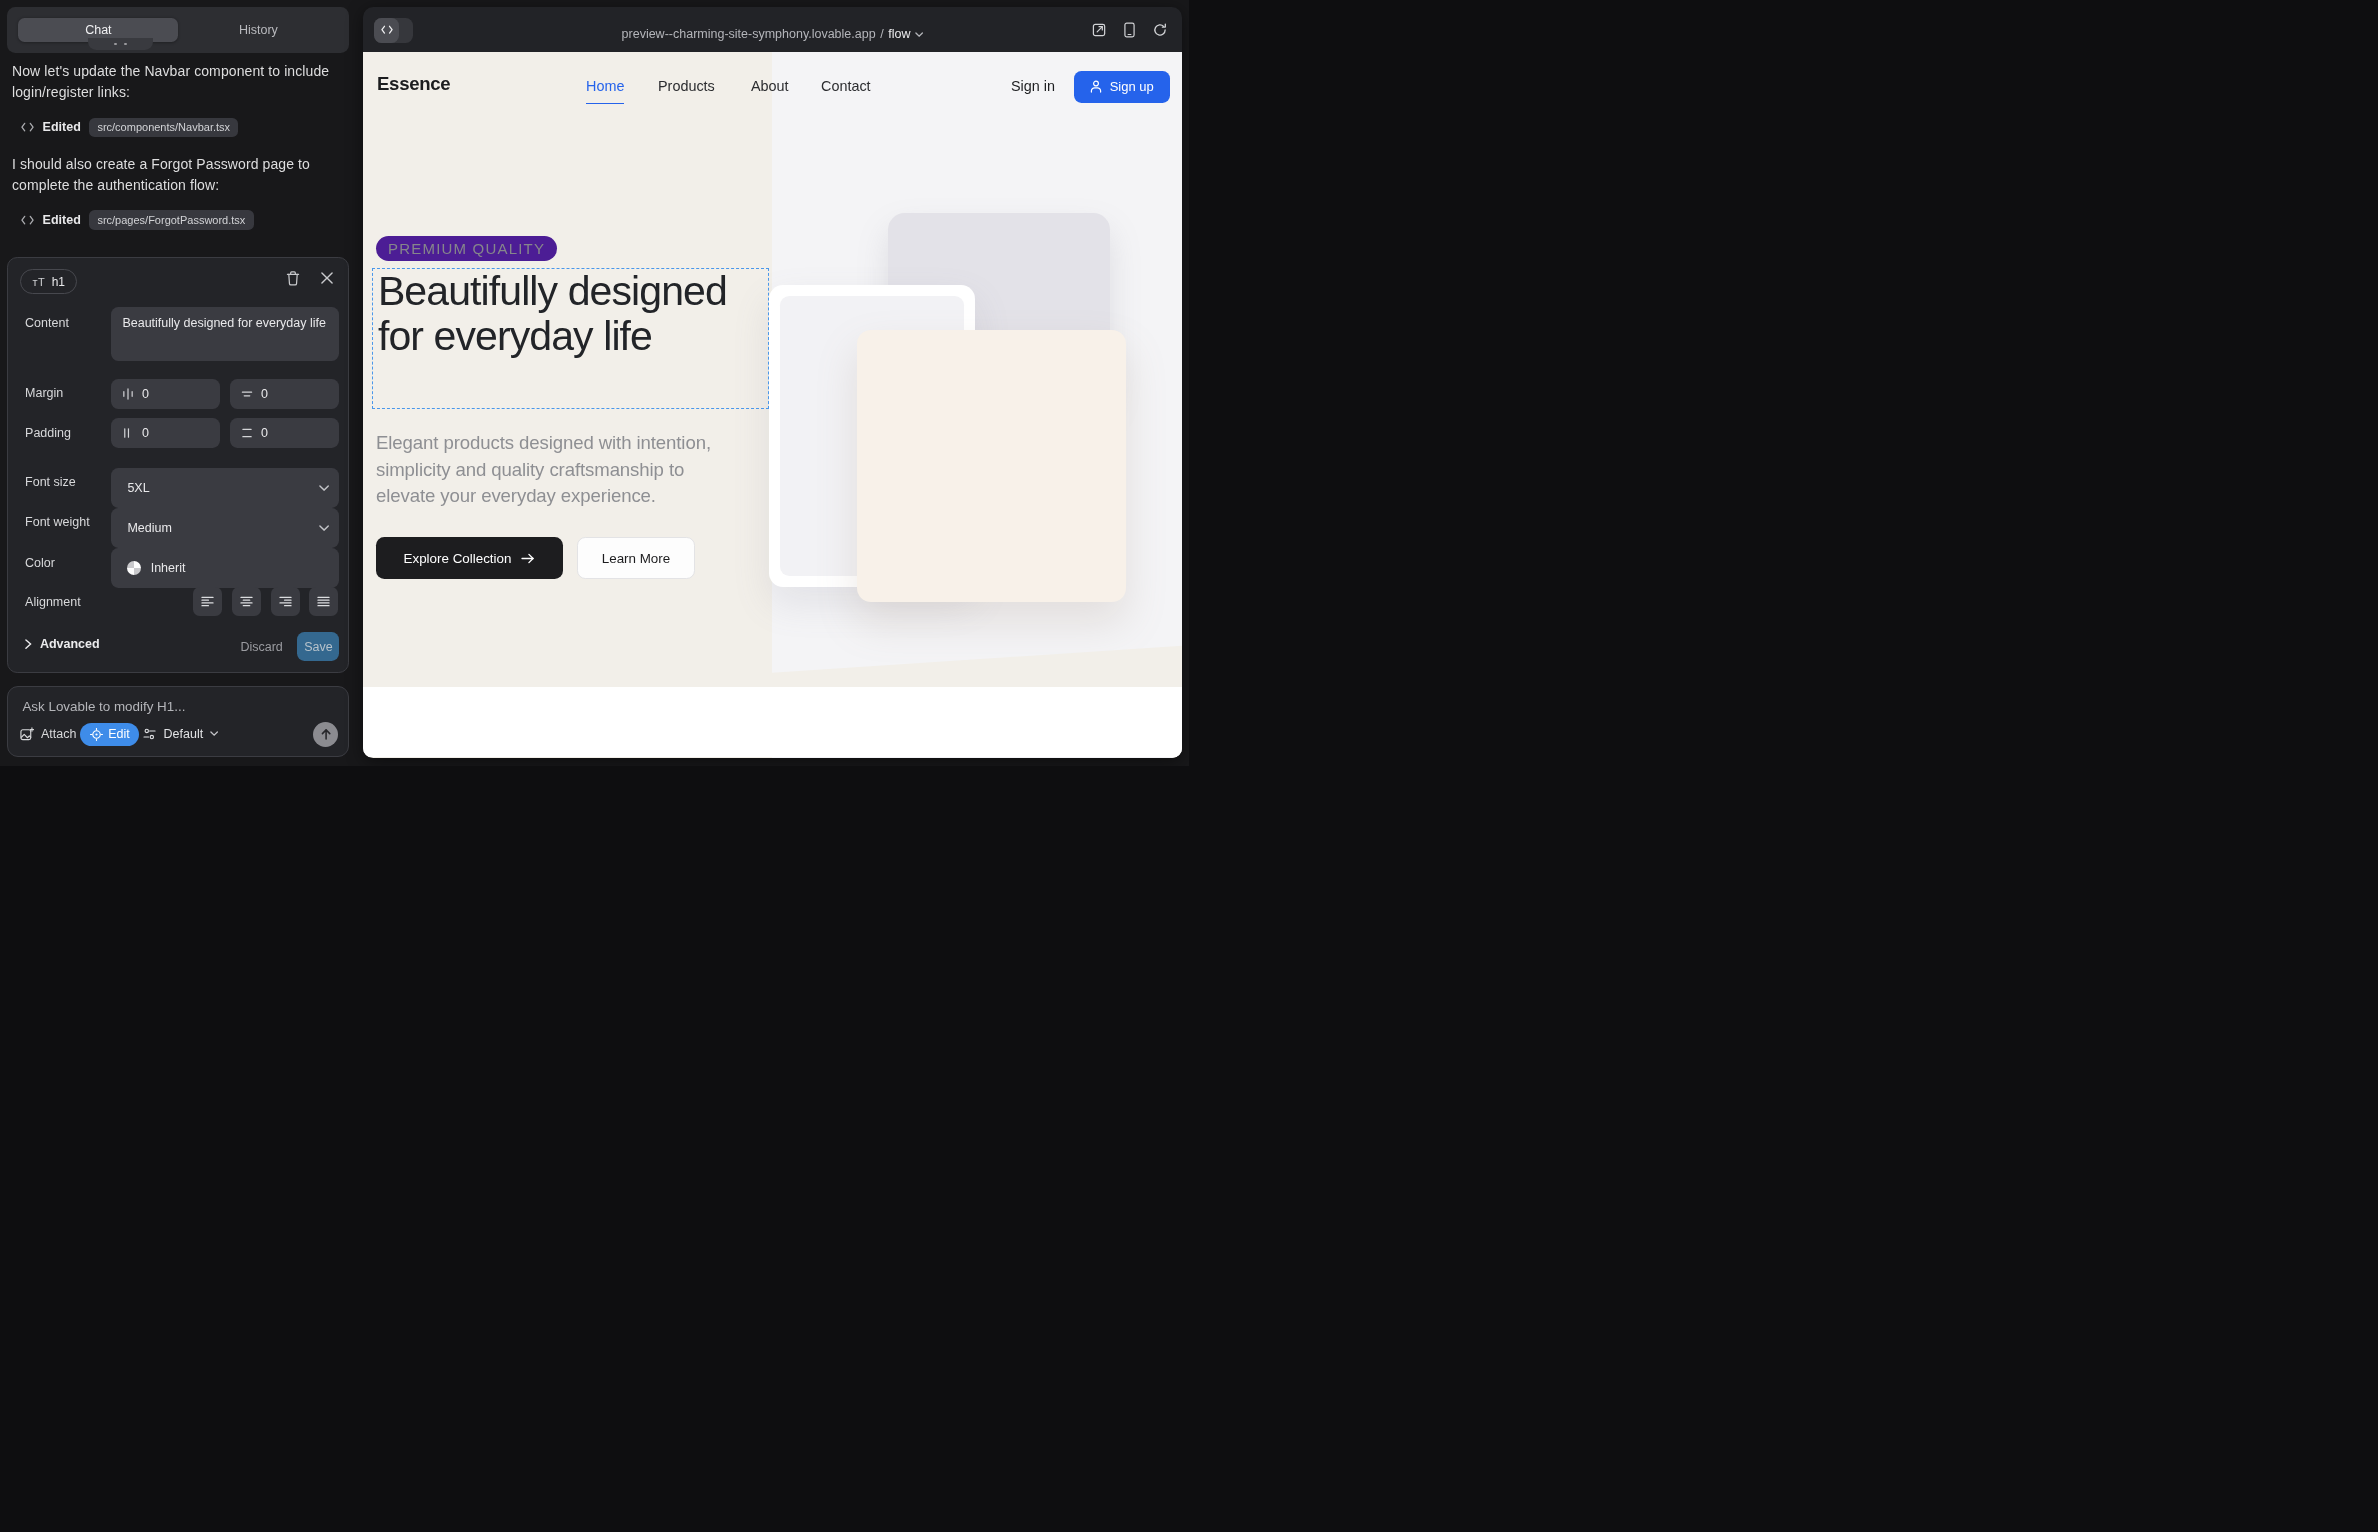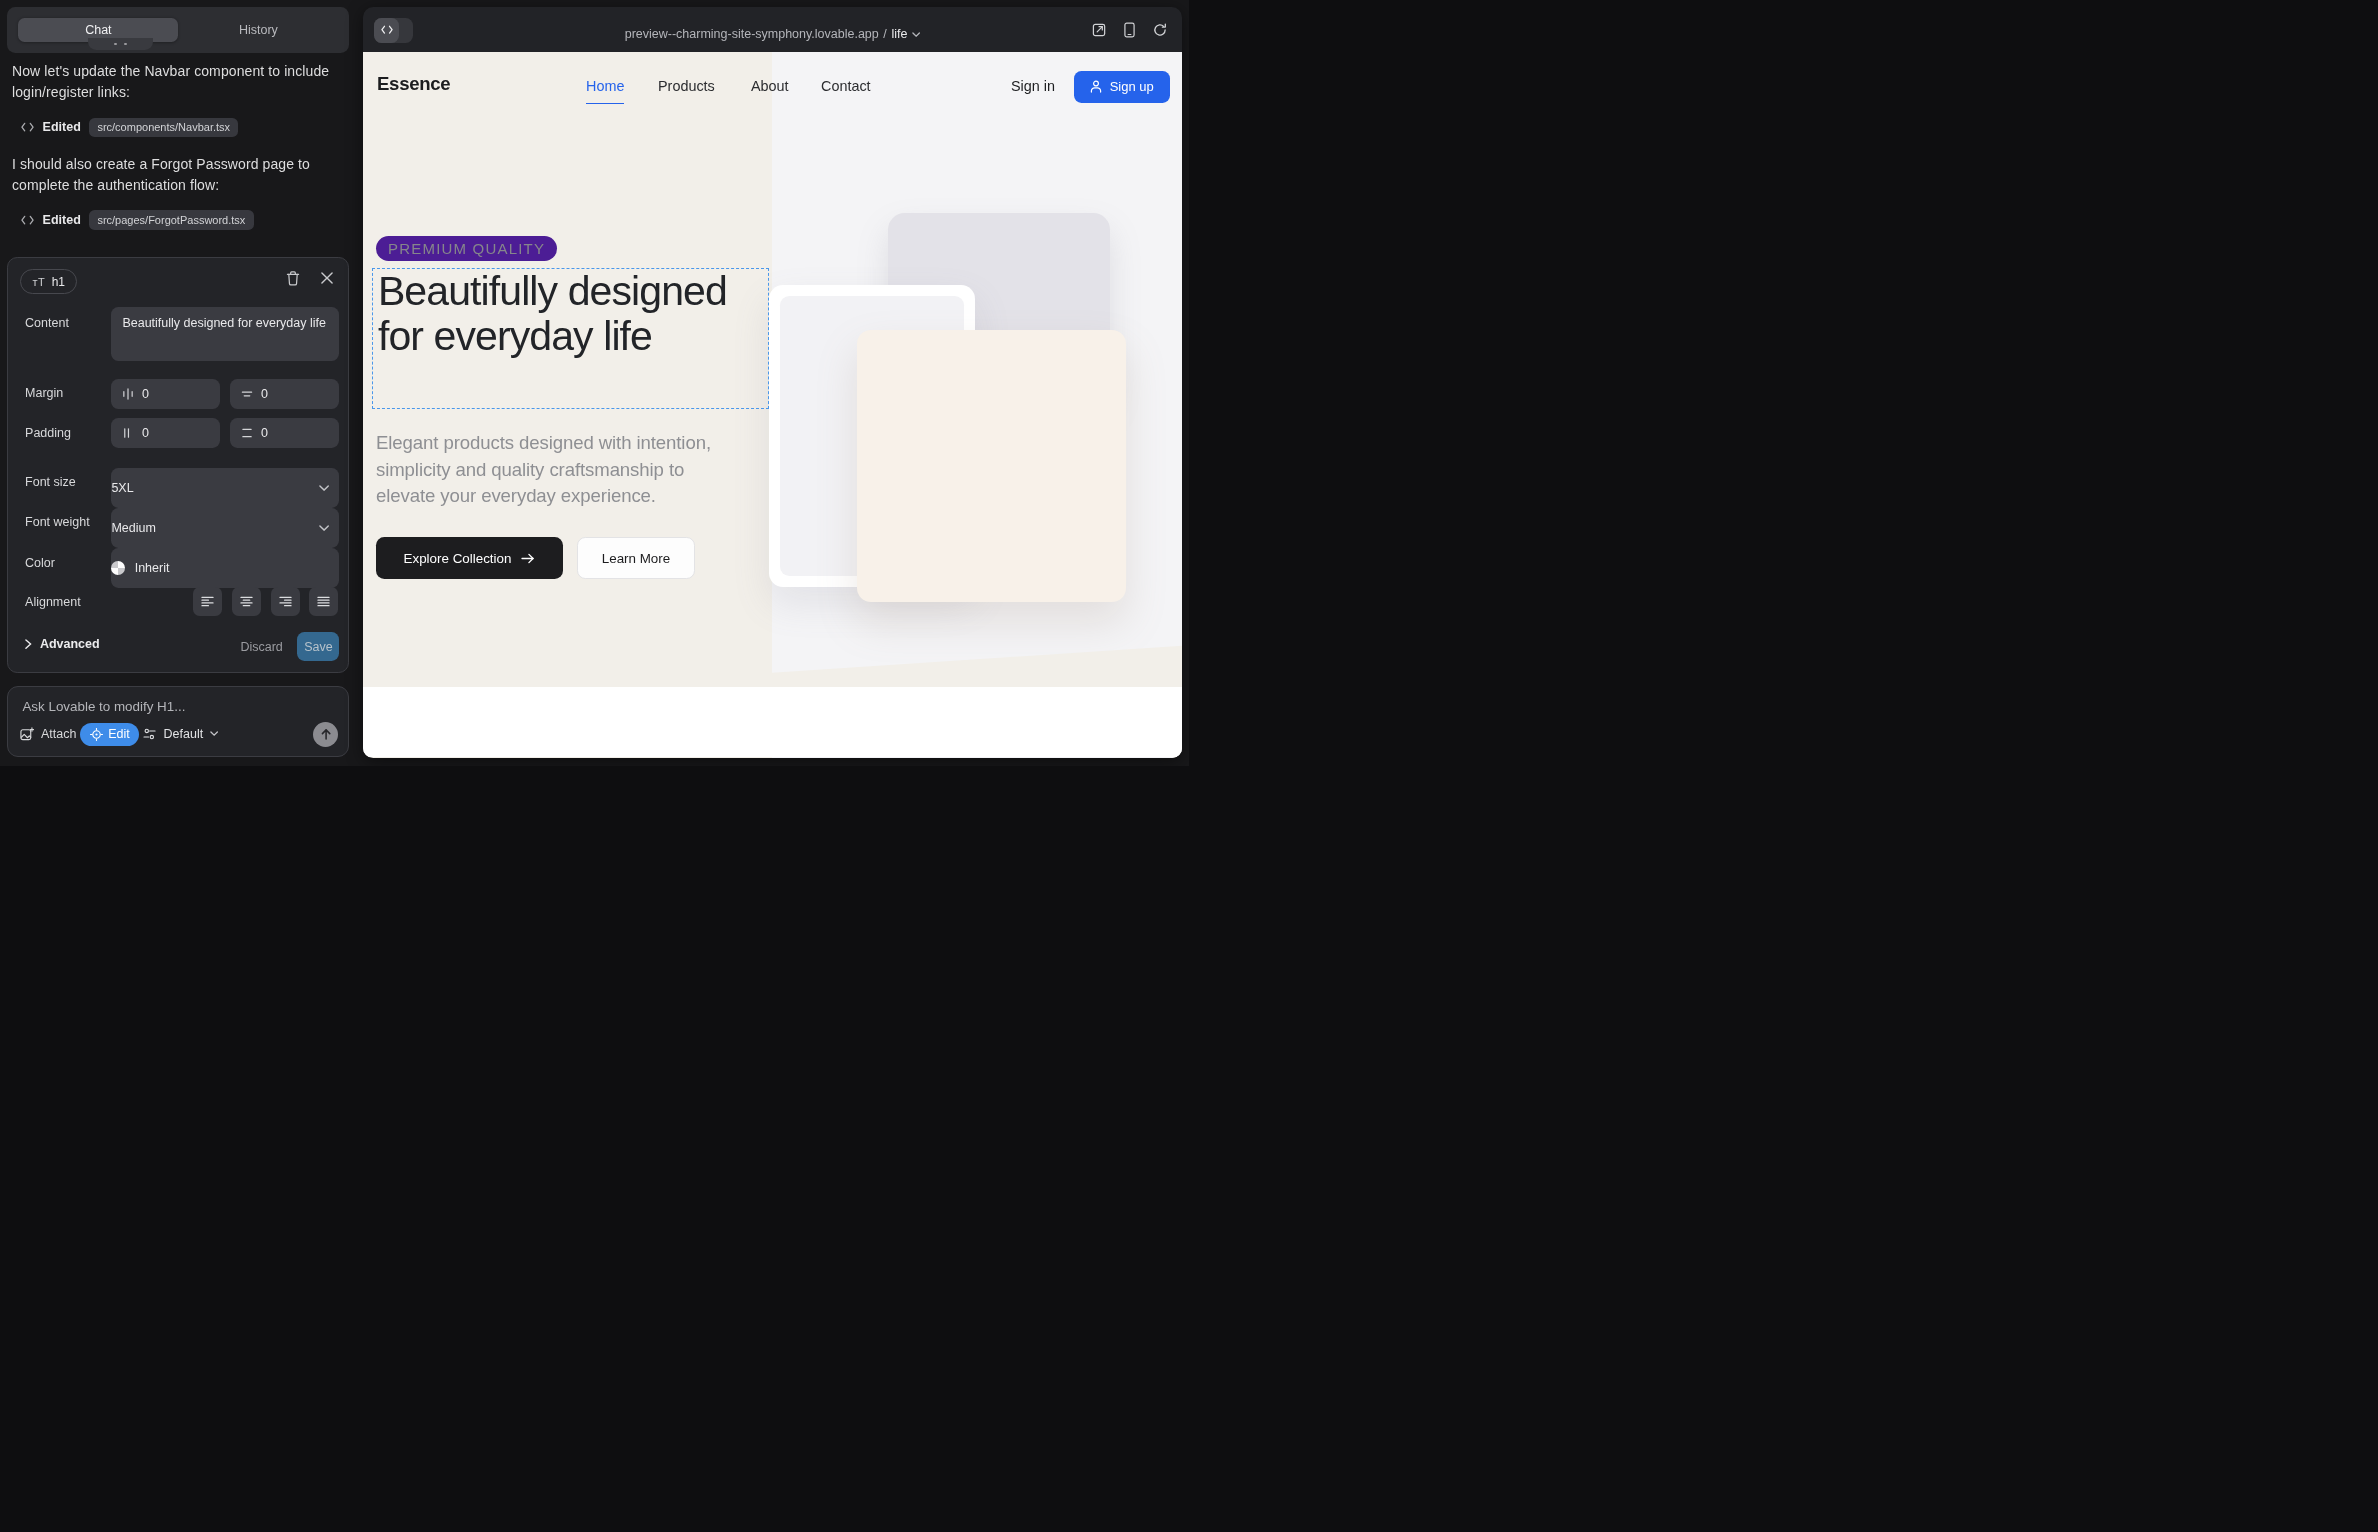--- a/index.html
+++ b/index.html
@@ -29,21 +29,21 @@
   .el-chip { position:absolute; left:12px; top:11px; height:25px; border:0.9px solid #47484e; border-radius:14px; display:flex; align-items:center; gap:6.5px; padding:0 11px; color:#e8e8ea; }
   .el-chip .tT { font-size:11px; color:#cfd0d3; letter-spacing:0.5px; }
   .el-chip .tag { font-size:12px; }
   .hdr-icons { position:absolute; right:13px; top:12px; display:flex; gap:17.6px; }
   .icon-btn { width:16.7px; height:16.7px; display:flex; align-items:center; justify-content:center; color:#c9cacd; cursor:pointer; }
 
   .f-label { position:absolute; left:16.7px; font-size:12.5px; color:#d8d9db; }
   .field { position:absolute; background:#3a3b41; border-radius:7.4px; display:flex; align-items:center; color:#e9e9eb; font-size:12.5px; }
   .field .chev { margin-left:auto; margin-right:10.2px; }
   .num-field { width:109px; height:30px; gap:8.3px; padding-left:10.2px; }
-  .wide-field { left:103px; width:228px; height:40px; padding-left:0; }
+  .wide-field { left:103px; width:228px; height:40px; padding-left:16px; }
 
   .content-area { position:absolute; left:103px; top:49px; width:228px; height:54px; background:#3a3b41; border-radius:7.4px; padding:8.3px 11px; font-size:12.5px; line-height:17.6px; color:#e9e9eb; }
 
   .align-btn { position:absolute; top:329px; width:29px; height:29px; background:#3a3b41; border-radius:6.5px; display:flex; align-items:center; justify-content:center; cursor:pointer; }
 
   .adv { position:absolute; left:16.7px; top:379px; display:flex; align-items:center; gap:8.3px; color:#ececee; font-size:12.5px; font-weight:bold; cursor:pointer; }
   .discard { position:absolute; left:232px; top:382px; font-size:12.5px; color:#9b9ca1; cursor:pointer; }
   .save { position:absolute; left:289px; top:374px; width:42px; height:29px; background:#34688f; border-radius:7.4px; color:#b6c2cb; font-size:12.5px; display:flex; align-items:center; justify-content:center; cursor:pointer; }
 
   
@@ -304,21 +304,21 @@
         <div class="seg">
           <svg width="12" height="9.3" viewBox="0 0 14 11" fill="none" stroke="#f0f0f2" stroke-width="1.5" stroke-linecap="round" stroke-linejoin="round">
               <polyline points="4,1.5 1,5.5 4,9.5"></polyline>
               <polyline points="10,1.5 13,5.5 10,9.5"></polyline>
             </svg>
         </div>
       </div>
       <div class="url">
         <span>preview--charming-site-symphony.lovable.app</span>
         <span>/</span>
-        <span class="page">life</span>
+        <span class="page">flow</span>
         <svg width="8.3" height="5.6" viewBox="0 0 9 6" fill="none" stroke="#b4b5ba" stroke-width="1.4" stroke-linecap="round">
             <polyline points="1,1 4.5,4.5 8,1"></polyline>
           </svg>
       </div>
       <div class="chrome-actions">
         <svg width="15" height="15" viewBox="0 0 16 16" fill="none" stroke="#d2d3d6" stroke-width="1.3" stroke-linecap="round" stroke-linejoin="round">
             <rect x="1.5" y="2.5" width="12" height="12" rx="2"></rect>
             <line x1="5.5" y1="10.5" x2="11" y2="5"></line>
             <polyline points="7.5,5 11,5 11,8.5"></polyline>
           </svg>

